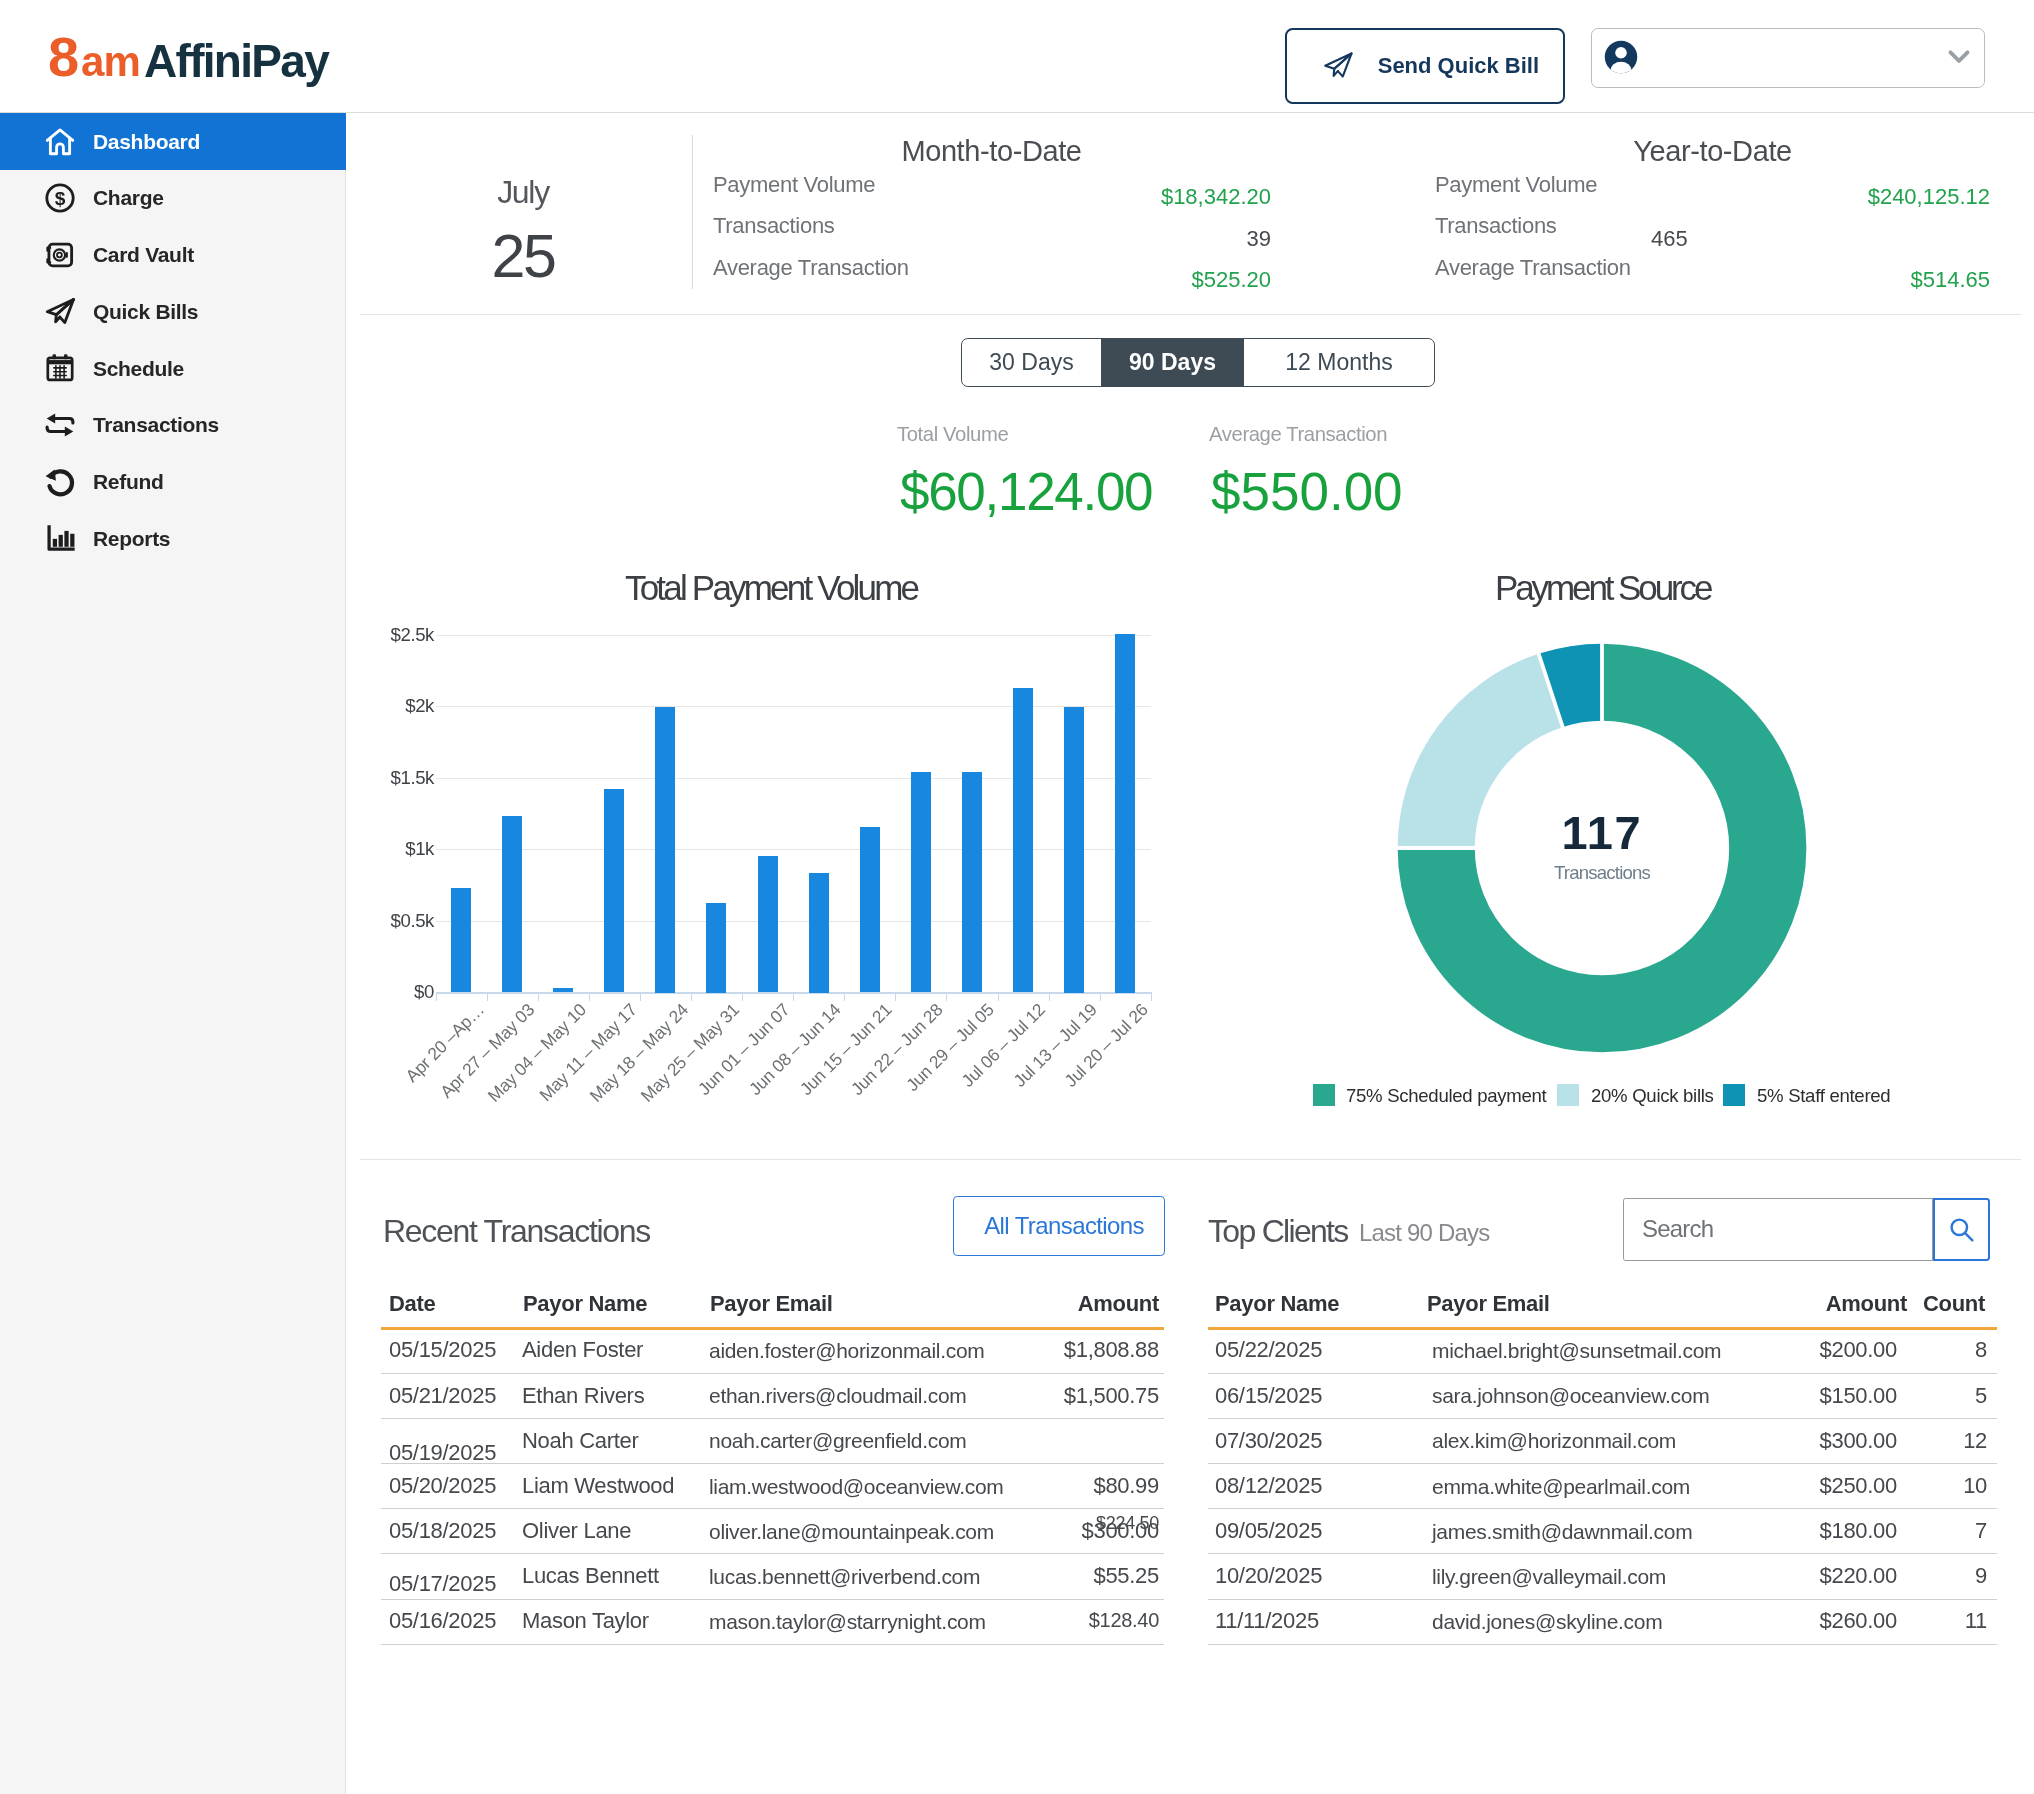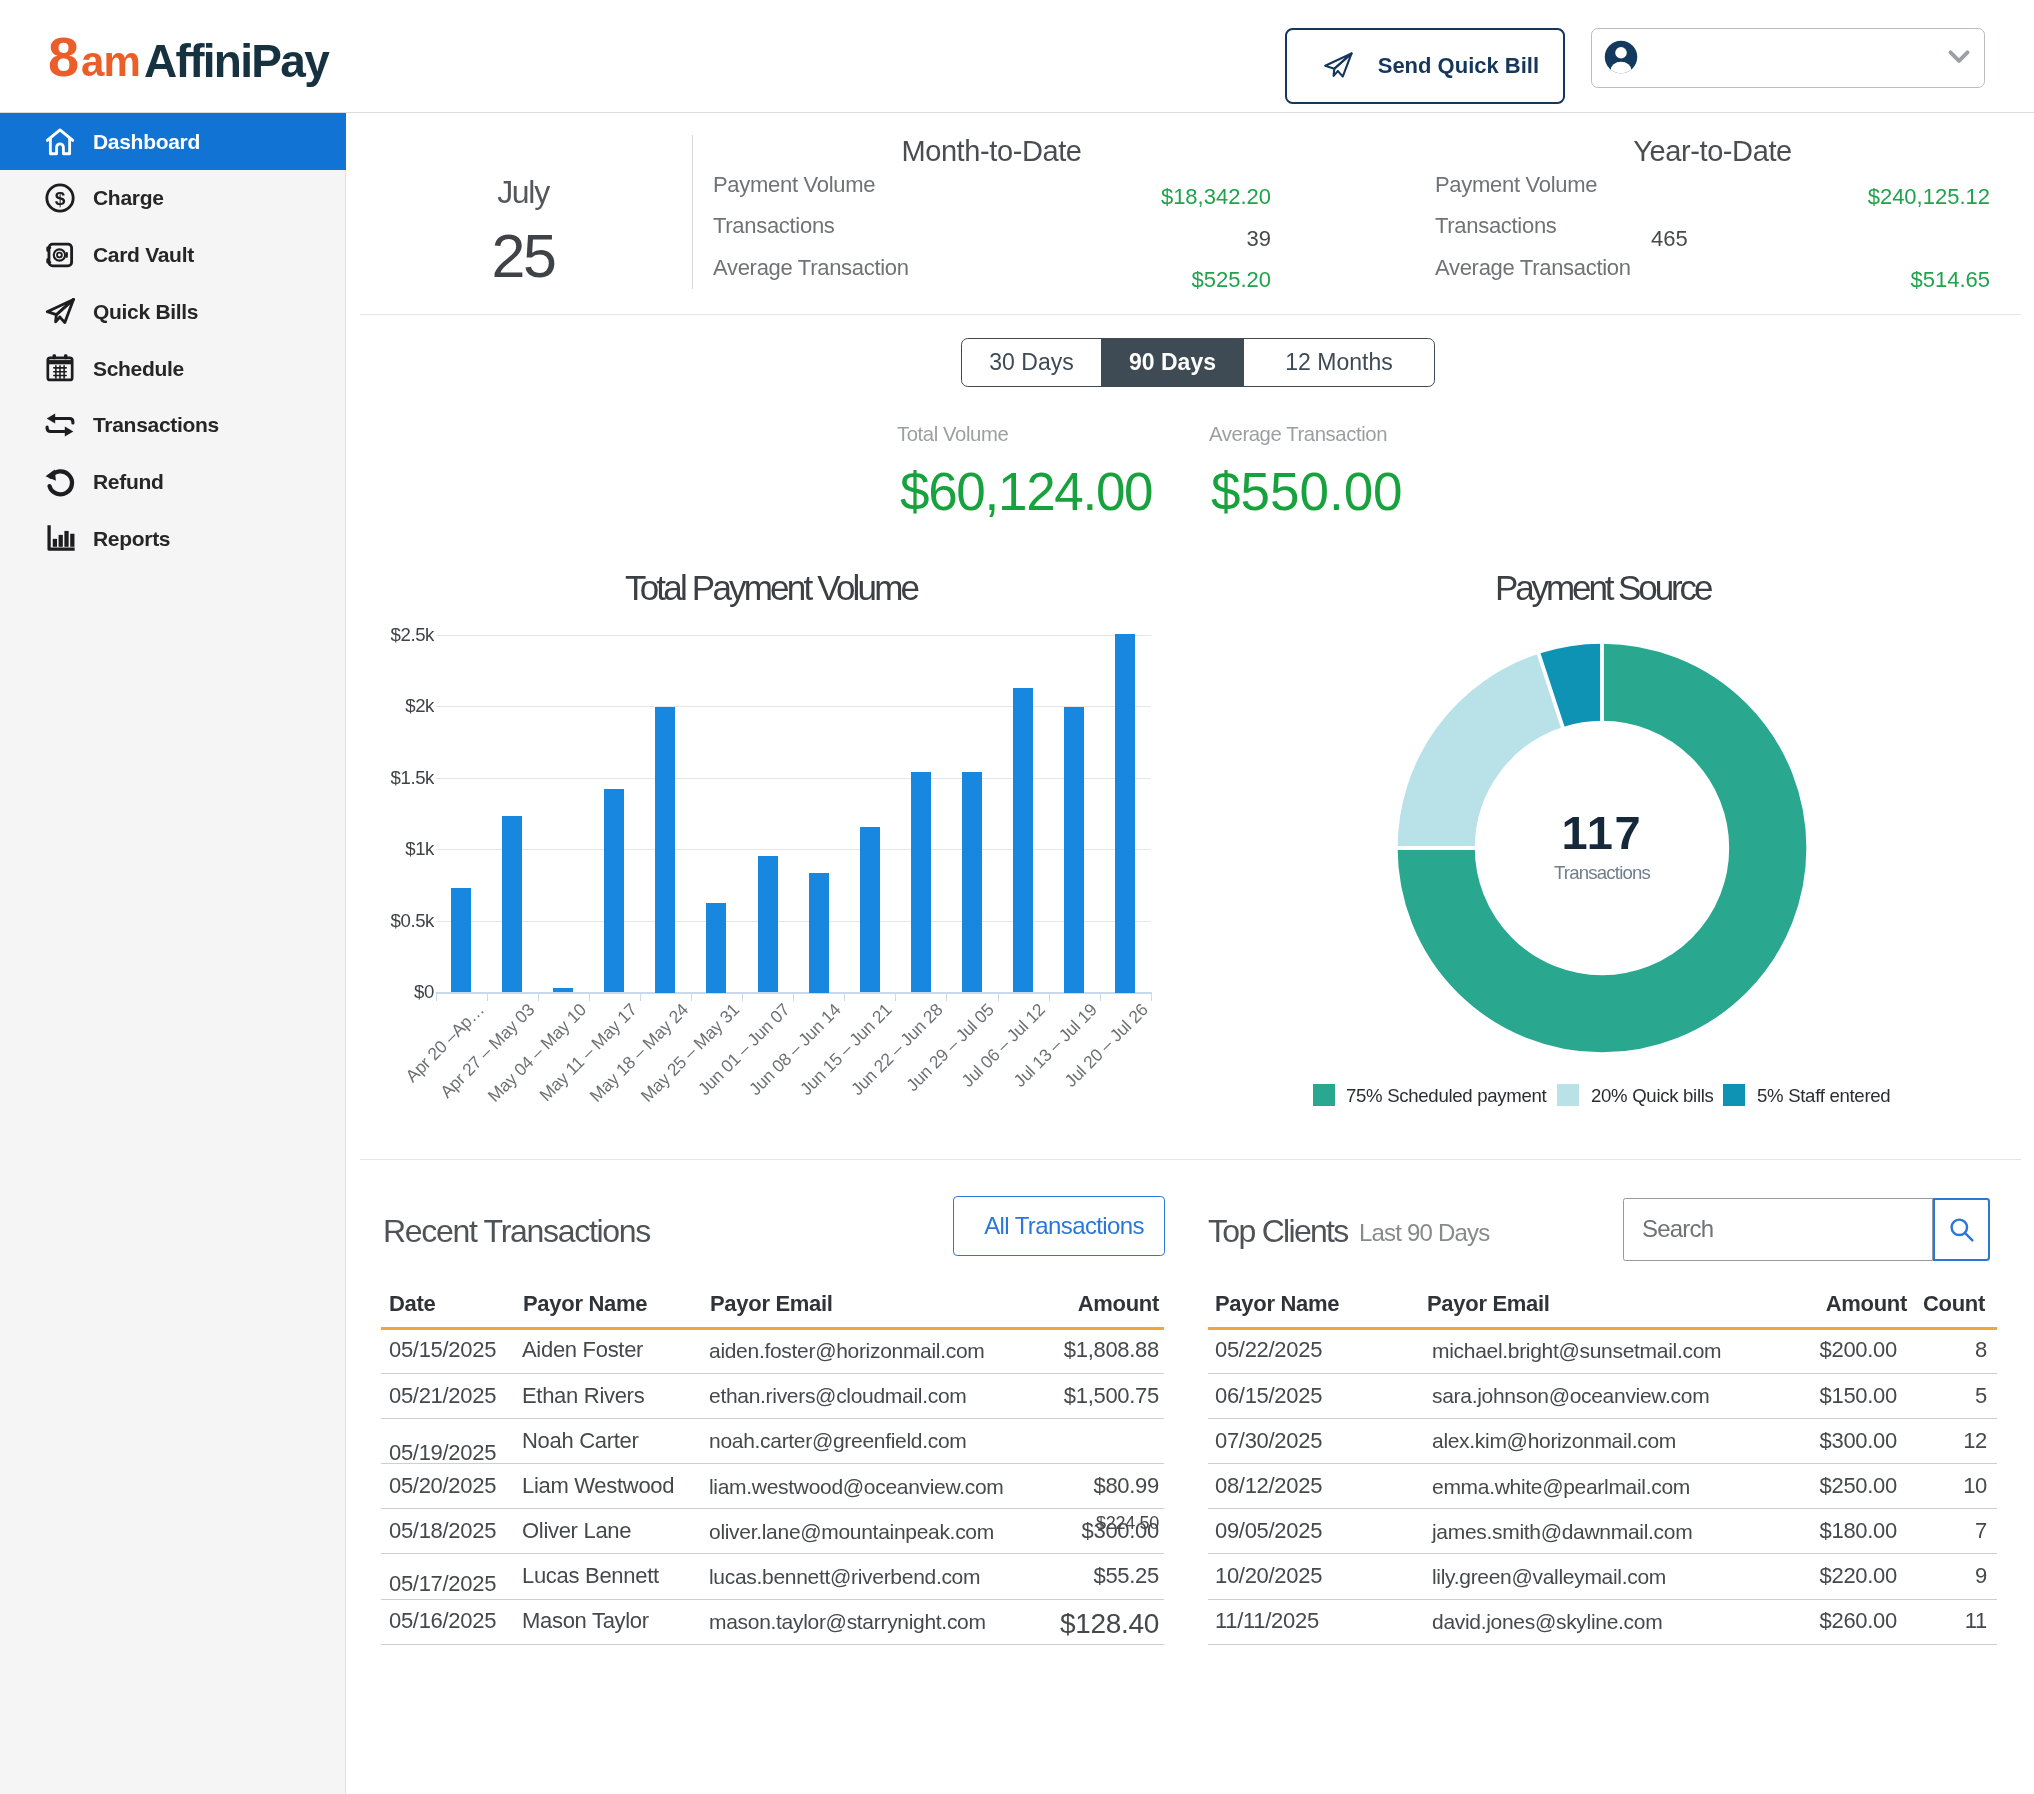--- a/index.html
+++ b/index.html
@@ -240,21 +240,21 @@
 <div class="abs" style="left:820px;top:1520px;font-size:22px;color:#45484c;line-height:1;letter-spacing:-0.3px;width:339px;text-align:right;">$300.00</div>
 <div class="line" style="left:381px;top:1553px;width:783px;height:0.8px;background:#cfcfcf"></div>
 <div class="abs" style="left:389px;top:1565px;font-size:22px;color:#45484c;line-height:1;letter-spacing:-0.3px;margin-top:8px;">05/17/2025</div>
 <div class="abs" style="left:522px;top:1565px;font-size:22px;color:#45484c;line-height:1;letter-spacing:-0.3px;">Lucas Bennett</div>
 <div class="abs" style="left:709px;top:1566px;font-size:21px;color:#45484c;line-height:1;letter-spacing:-0.3px;">lucas.bennett@riverbend.com</div>
 <div class="abs" style="left:820px;top:1565px;font-size:22px;color:#45484c;line-height:1;letter-spacing:-0.3px;width:339px;text-align:right;">$55.25</div>
 <div class="line" style="left:381px;top:1599px;width:783px;height:0.8px;background:#cfcfcf"></div>
 <div class="abs" style="left:389px;top:1610px;font-size:22px;color:#45484c;line-height:1;letter-spacing:-0.3px;">05/16/2025</div>
 <div class="abs" style="left:522px;top:1610px;font-size:22px;color:#45484c;line-height:1;letter-spacing:-0.3px;">Mason Taylor</div>
 <div class="abs" style="left:709px;top:1611px;font-size:21px;color:#45484c;line-height:1;letter-spacing:-0.3px;">mason.taylor@starrynight.com</div>
-<div class="abs" style="left:820px;top:1610px;font-size:28px;color:#45484c;line-height:1;letter-spacing:-0.3px;width:339px;text-align:right;">$128.40</div>
+<div class="abs" style="left:820px;top:1610px;font-size:20px;color:#45484c;line-height:1;letter-spacing:-0.3px;width:339px;text-align:right;">$128.40</div>
 <div class="line" style="left:381px;top:1644px;width:783px;height:0.8px;background:#cfcfcf"></div>
 <div class="abs" style="left:1215px;top:1293px;font-size:22px;color:#303438;line-height:1;letter-spacing:-0.3px;font-weight:700;">Payor Name</div>
 <div class="abs" style="left:1427px;top:1293px;font-size:22px;color:#303438;line-height:1;letter-spacing:-0.3px;font-weight:700;">Payor Email</div>
 <div class="abs" style="left:1568px;top:1293px;font-size:22px;color:#303438;line-height:1;letter-spacing:-0.3px;font-weight:700;width:339px;text-align:right;">Amount</div>
 <div class="abs" style="left:1646px;top:1293px;font-size:22px;color:#303438;line-height:1;letter-spacing:-0.3px;font-weight:700;width:339px;text-align:right;">Count</div>
 <div class="abs" style="left:1208px;top:1327px;width:789px;height:3px;background:#f0a63a"></div>
 <div class="abs" style="left:1215px;top:1339px;font-size:22px;color:#45484c;line-height:1;letter-spacing:-0.3px;">05/22/2025</div>
 <div class="abs" style="left:1432px;top:1340px;font-size:21px;color:#45484c;line-height:1;letter-spacing:-0.3px;">michael.bright@sunsetmail.com</div>
 <div class="abs" style="left:1558px;top:1339px;font-size:22px;color:#45484c;line-height:1;letter-spacing:-0.3px;width:339px;text-align:right;">$200.00</div>
 <div class="abs" style="left:1648px;top:1339px;font-size:22px;color:#45484c;line-height:1;letter-spacing:-0.3px;width:339px;text-align:right;">8</div>

